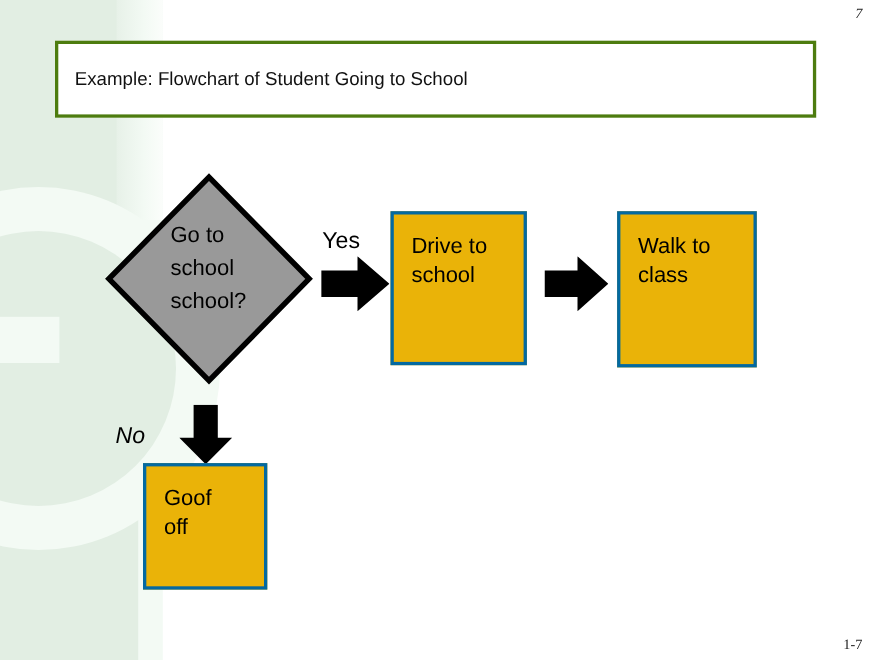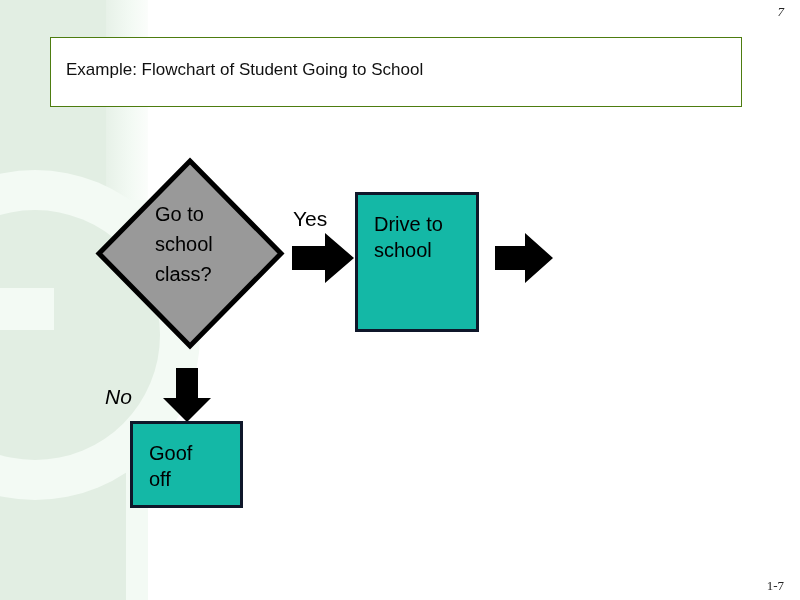--- a/index.html
+++ b/index.html
@@ -90,37 +90,37 @@
   }
 
   
   .title-box {
     position: absolute;
     left: 50px;
     top: 37px;
     width: 692px;
     height: 70px;
     background: #ffffff;
-    border: 1px solid #4d7c0f;
+    border: 3px solid #4d7c0f;
     box-sizing: border-box;
   }
   .title-text {
     position: absolute;
     left: 15px;
     top: 22px;
     font-size: 17px;
     color: #111111;
     white-space: nowrap;
   }
 
   
   .node-box {
     position: absolute;
-    background: #14b8a6;
-    border: 3px solid #0f172a;
+    background: #eab308;
+    border: 3px solid #0369a1;
     box-sizing: border-box;
   }
   .node-box .node-label {
     position: absolute;
     left: 16px;
     top: 16px;
     font-size: 20px;
     line-height: 26px;
     color: #000000;
     text-align: left;
@@ -181,21 +181,21 @@
     <div class="title-text">Example: Flowchart of Student Going to School</div>
   </div>
 
   <div class="decision">
     <svg width="190" height="193" viewBox="0 0 190 193">
       <polygon points="95,4 186,96.5 95,189 4,96.5" fill="#999999" stroke="#000000" stroke-width="5"></polygon>
     </svg>
     <div class="node-label">
       <div>Go to</div>
       <div>school</div>
-      <div>class?</div>
+      <div>school?</div>
     </div>
   </div>
 
   <div class="branch-label" style="left:293px; top:195px;">Yes</div>
 
   <div class="arrow" style="left:292px; top:233px;">
     <svg width="62" height="50" viewBox="0 0 62 50">
       <polygon points="0,13 33,13 33,0 62,25 33,50 33,37 0,37" fill="#000000"></polygon>
     </svg>
   </div>
@@ -206,29 +206,35 @@
       <div>school</div>
     </div>
   </div>
 
   <div class="arrow" style="left:495px; top:233px;">
     <svg width="58" height="50" viewBox="0 0 58 50">
       <polygon points="0,13 30,13 30,0 58,25 30,50 30,37 0,37" fill="#000000"></polygon>
     </svg>
   </div>
 
+  <div class="node-box" style="left:561px; top:192px; width:127px; height:142px;">
+    <div class="node-label">
+      <div>Walk to</div>
+      <div>class</div>
+    </div>
+  </div>
 
   <div class="branch-label" style="left:105px; top:373px;font-style:italic;">No</div>
 
   <div class="arrow" style="left:163px; top:368px;">
     <svg width="48" height="54" viewBox="0 0 48 54">
       <polygon points="13,0 35,0 35,30 48,30 24,54 0,30 13,30" fill="#000000"></polygon>
     </svg>
   </div>
 
-  <div class="node-box" style="left:130px; top:421px; width:113px; height:87px;">
+  <div class="node-box" style="left:130px; top:421px; width:113px; height:115px;">
     <div class="node-label">
       <div>Goof</div>
       <div>off</div>
     </div>
   </div>
 
 </div>
 
 </body></html>

